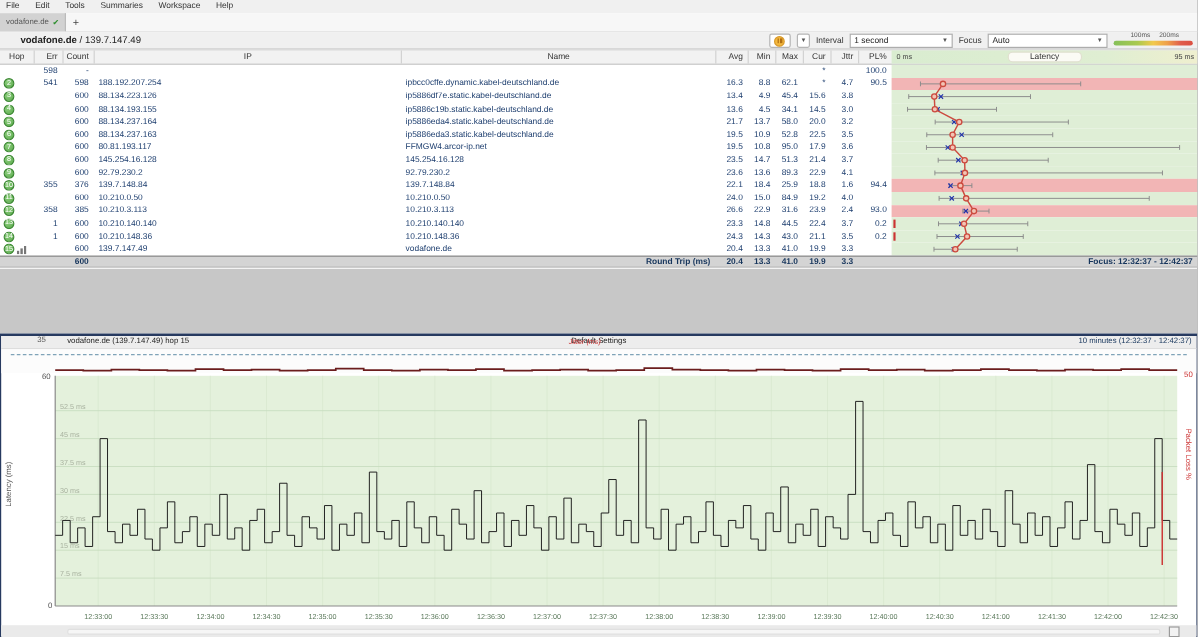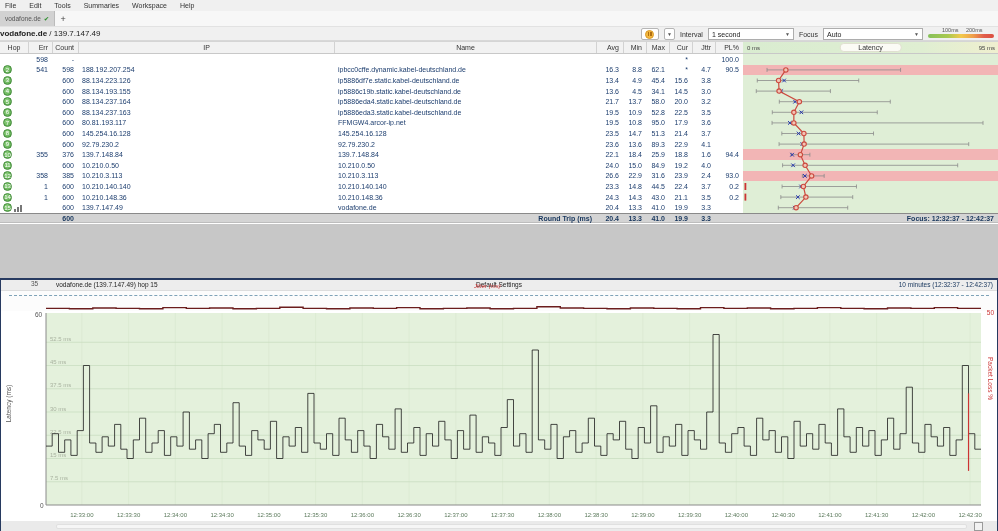--- a/index.html
+++ b/index.html
@@ -7,21 +7,21 @@
   #app{position:relative;width:998px;height:531px;background:#fff;overflow:hidden;font-size:7px;color:#333;}
 
   
   #menubar{position:absolute;left:0;top:0;width:998px;height:11px;background:#f0f0f0;display:flex;gap:13px;align-items:center;padding-left:5px;font-size:7px;color:#333;}
   #tabbar{position:absolute;left:0;top:11px;width:998px;height:16px;background:#f7f7f7;border-bottom:1px solid #e2e2e2;display:flex;align-items:stretch;}
   .tab{background:#d2d2d2;border-right:1px solid #bbb;display:flex;align-items:center;gap:3px;padding:0 5px;font-size:6.5px;color:#555;}
   .tab .chk{color:#2f8f2f;font-size:6.5px;}
   .newtab{width:16px;display:flex;align-items:center;justify-content:center;font-size:9px;color:#444;}
 
   #targetbar{position:absolute;left:0;top:27px;width:998px;height:14px;background:#f0f0f0;border-bottom:1px solid #d8d8d8;display:flex;align-items:center;}
-  #targetname{margin-left:0;font-size:8px;color:#222;}
+  #targetname{margin-left:17px;font-size:8px;color:#222;}
   #targetname b{font-weight:bold;}
   #controls{position:absolute;right:4px;top:1px;height:12px;display:flex;align-items:center;gap:5px;}
   .ctl-label{font-size:7px;color:#333;}
   .btn{background:#fff;border:1px solid #b5b5b5;border-radius:2px;height:12px;display:flex;align-items:center;justify-content:center;}
   #pausebtn{width:18px;}
   #pausedrop{width:11px;font-size:5px;color:#555;}
   .pause-circle{width:9px;height:9px;border-radius:50%;background:#f5b93f;border:1px solid #d99a2b;display:flex;align-items:center;justify-content:center;gap:1px;}
   .pause-circle i{display:block;width:1.5px;height:4px;background:#b06f12;}
   .select{background:#fff;border:1px solid #adadad;height:12px;display:flex;align-items:center;justify-content:space-between;padding:0 3px;font-size:7px;color:#222;}
   .select .car{font-size:5px;color:#555;margin-left:4px;}

